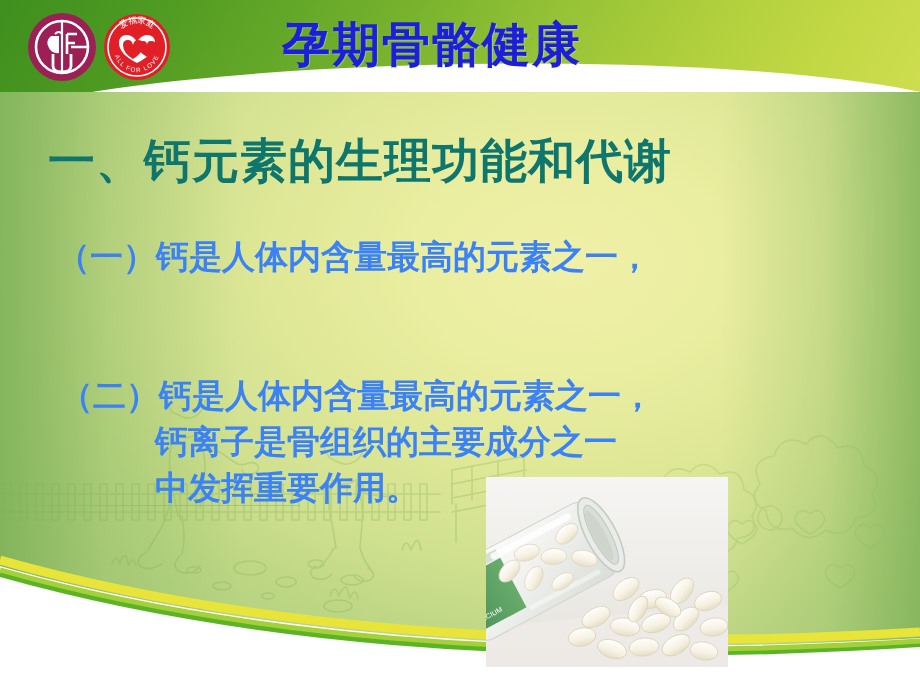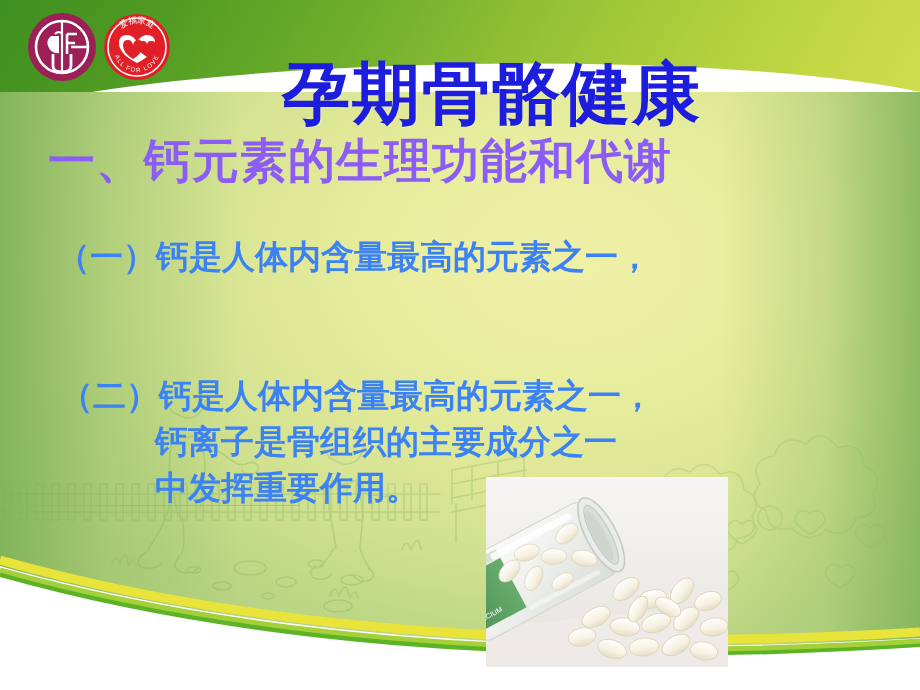--- a/index.html
+++ b/index.html
@@ -67,38 +67,37 @@
   }
   .logo-love {
     left: 103px; top: 13px;
     width: 68px; height: 68px;
   }
 
   
   .slide-title {
     position: absolute;
     left: 282px; top: 12px;
-    font-size: 68px;
+    font-size: 48px;
     line-height: 66px;
     font-weight: bold;
     color: #1d1ddd;
     letter-spacing: 2px;
     white-space: nowrap;
     text-shadow: 1px 1px 0 rgba(255,255,255,0.25);
-    margin-top: 48px;
   }
 
   
   .section-heading {
     position: absolute;
     left: 48px; top: 130px;
     font-size: 47px;
     line-height: 62px;
     font-weight: bold;
-    color: #8b5cf6;
+    color: #0f766e;
     letter-spacing: 1px;
     white-space: nowrap;
     font-family: "DejaVu Serif", "Liberation Serif", serif;
   }
 
   
   .para {
     position: absolute;
     color: #3b82f6;
     font-size: 33px;

